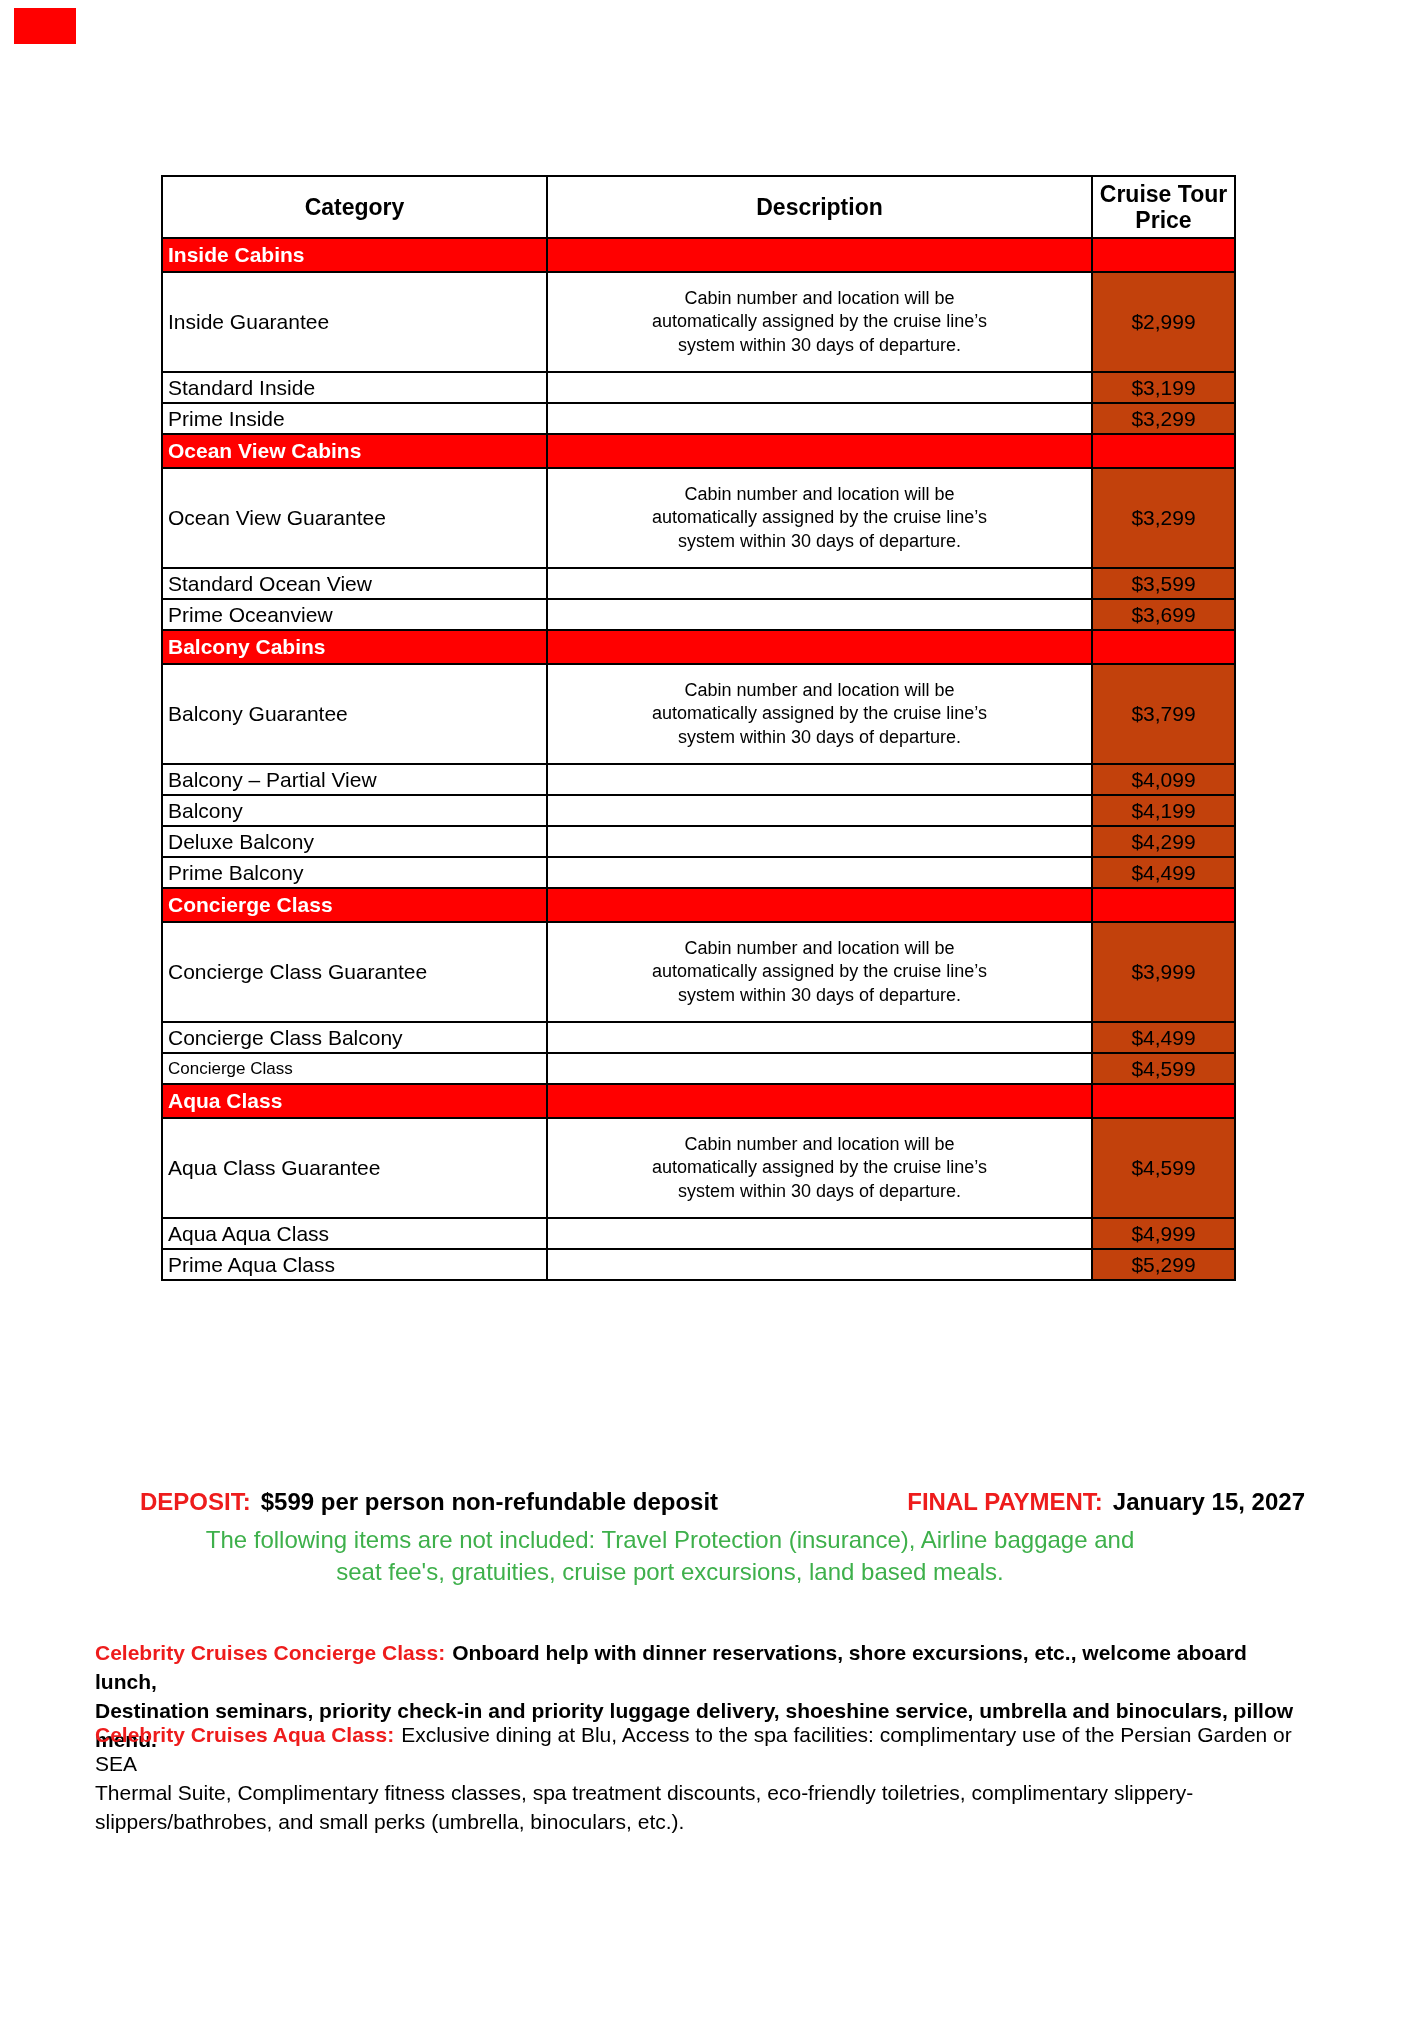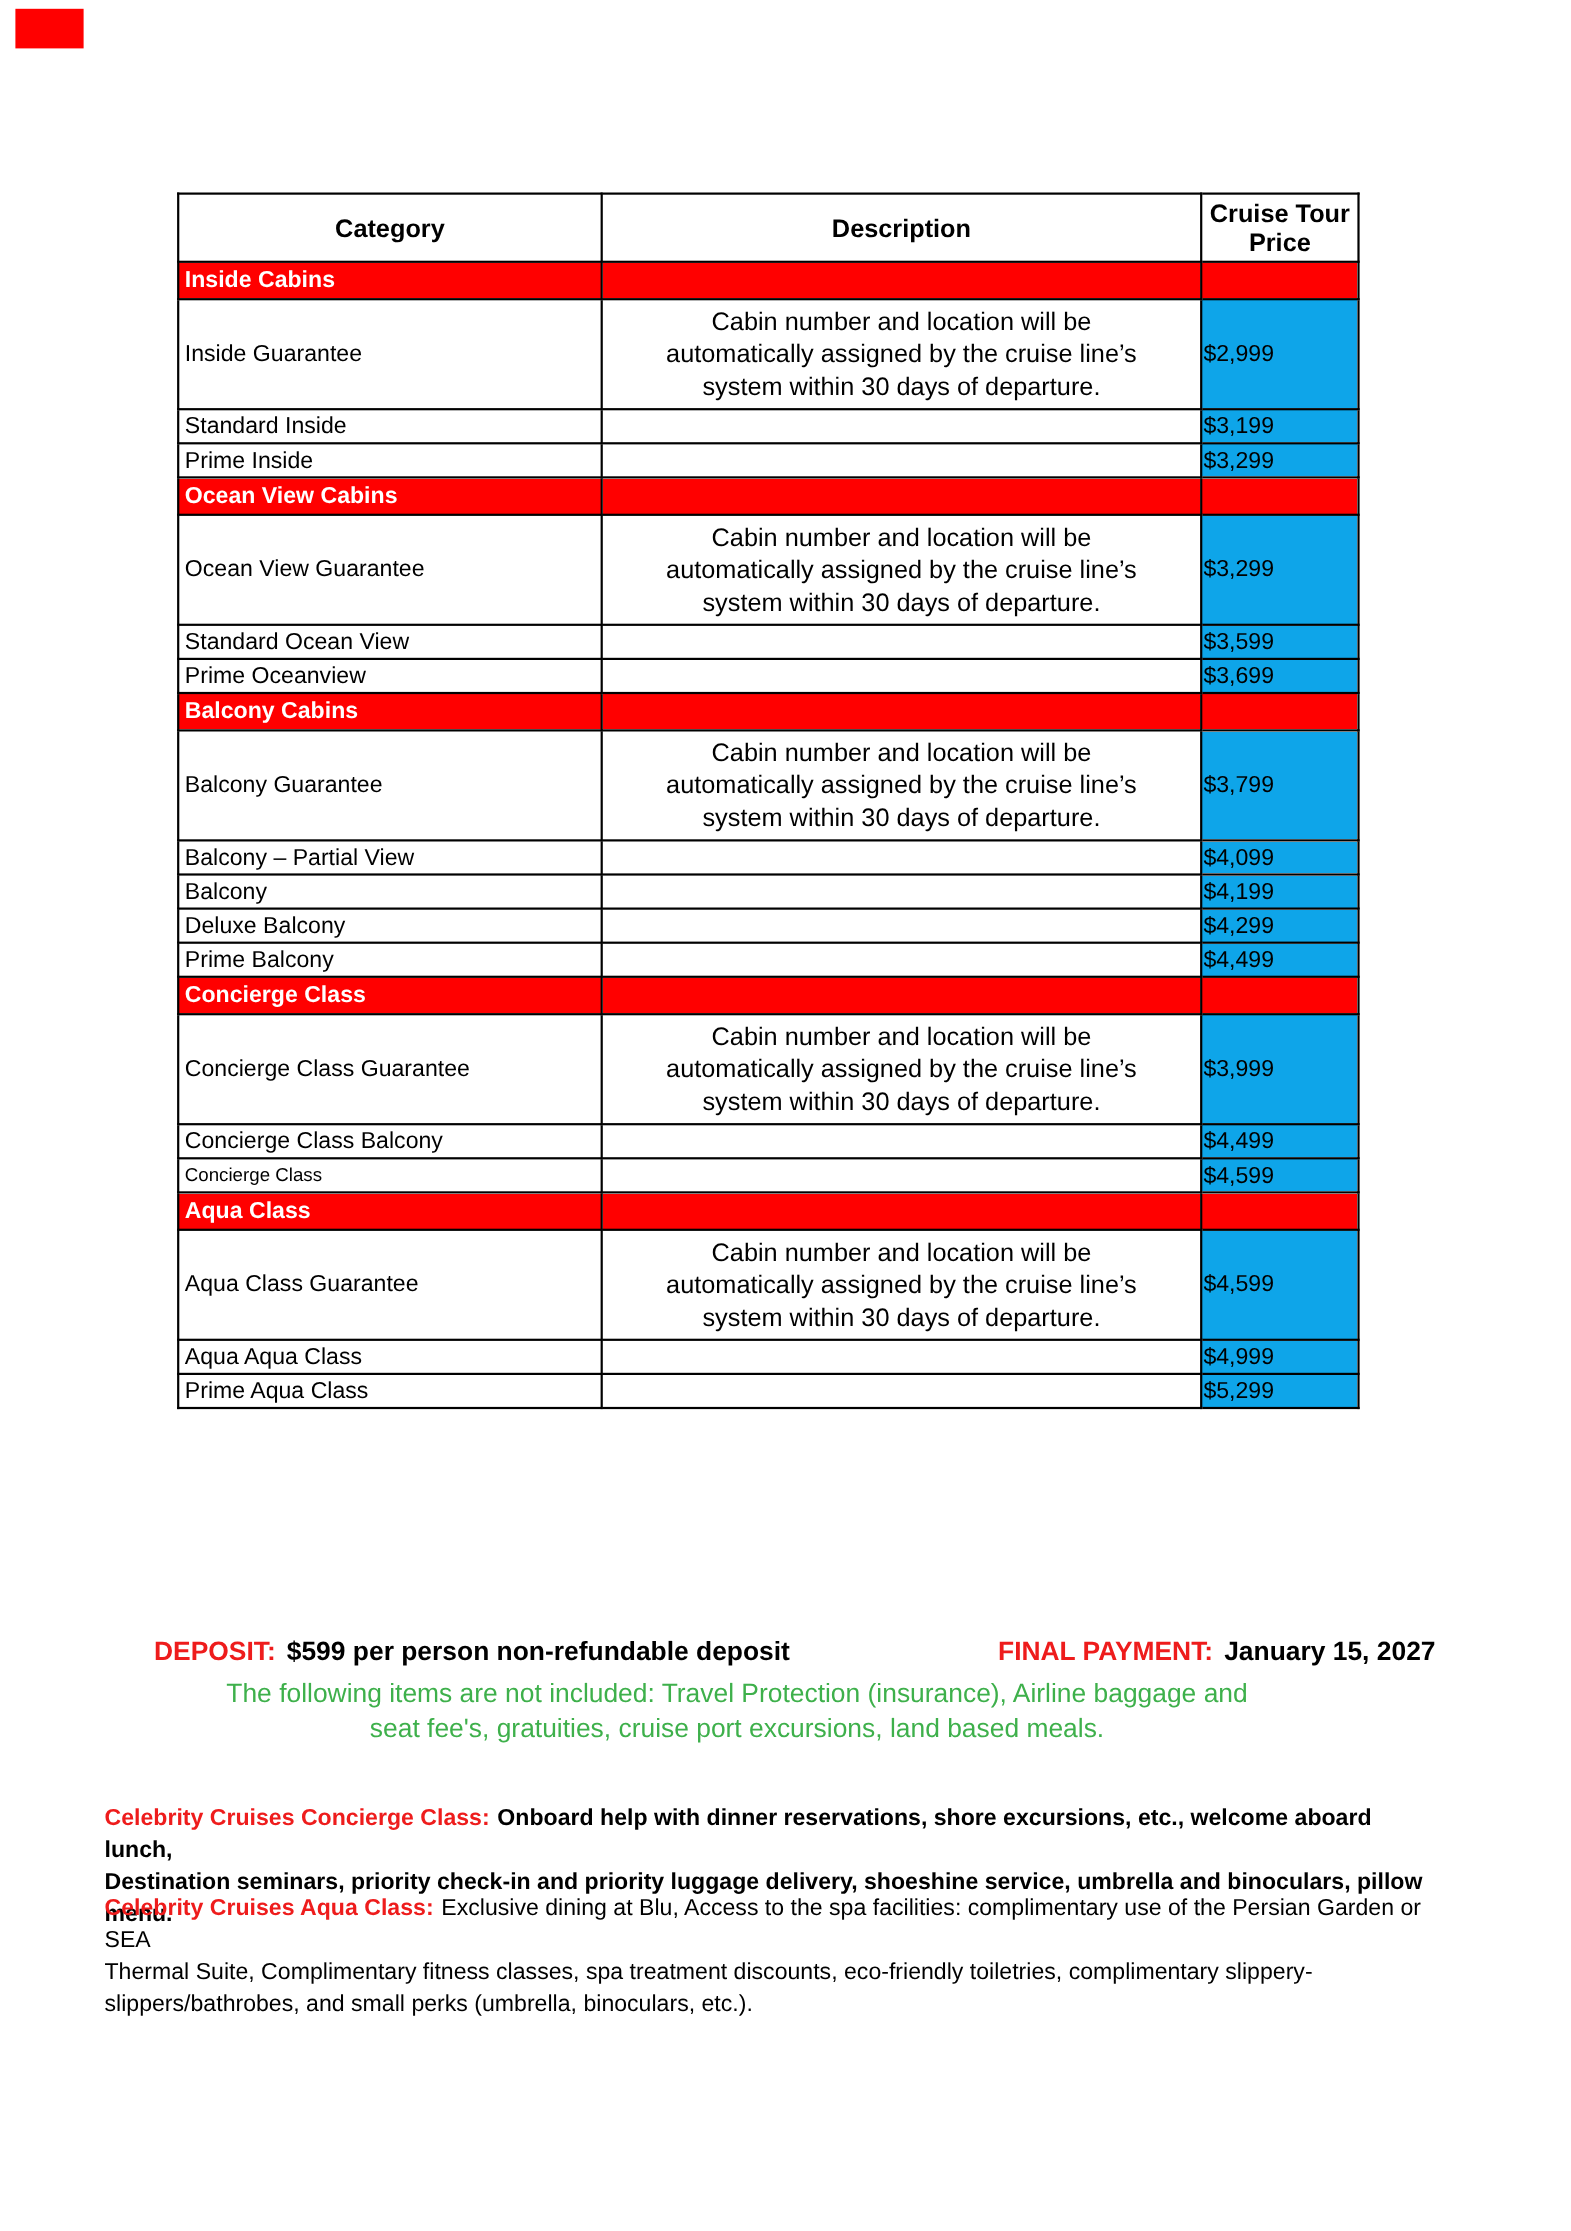--- a/index.html
+++ b/index.html
@@ -22,24 +22,24 @@
   .section-row td {
     background:#ff0000; color:#ffffff; font-weight:bold; font-size:21px;
     height:32px; text-align:left; vertical-align:middle; padding:0 0 0 5px;
   }
   .label-cell {
     font-size:21px; text-align:left; vertical-align:middle;
     height:29px; padding:0 0 0 5px; background:#fff;
   }
   .label-cell.small { font-size:17px; }
   .desc-cell {
-    font-size:23px; text-align:center; vertical-align:middle;
+    font-size:18px; text-align:center; vertical-align:middle;
     line-height:1.28; padding:4px 40px; white-space:pre-line; background:#fff;border-radius:28px;
   }
-  .price-cell { font-size:21px; text-align:left; vertical-align:middle; background:#0ea5e9;margin-left:32px; }
+  .price-cell { font-size:21px; text-align:center; vertical-align:middle; background:#c2410c;margin-left:32px; }
   .guarantee-row td { height:90px; }
 
   
   .red-text { color:#ee1c1c; }
   .deposit-line {
     position:absolute; left:140px; top:1488px; width:1165px;
     display:flex; justify-content:space-between;
     font-size:24px; font-weight:bold;
   }
   .deposit-line .lead { margin-right:10px; }

